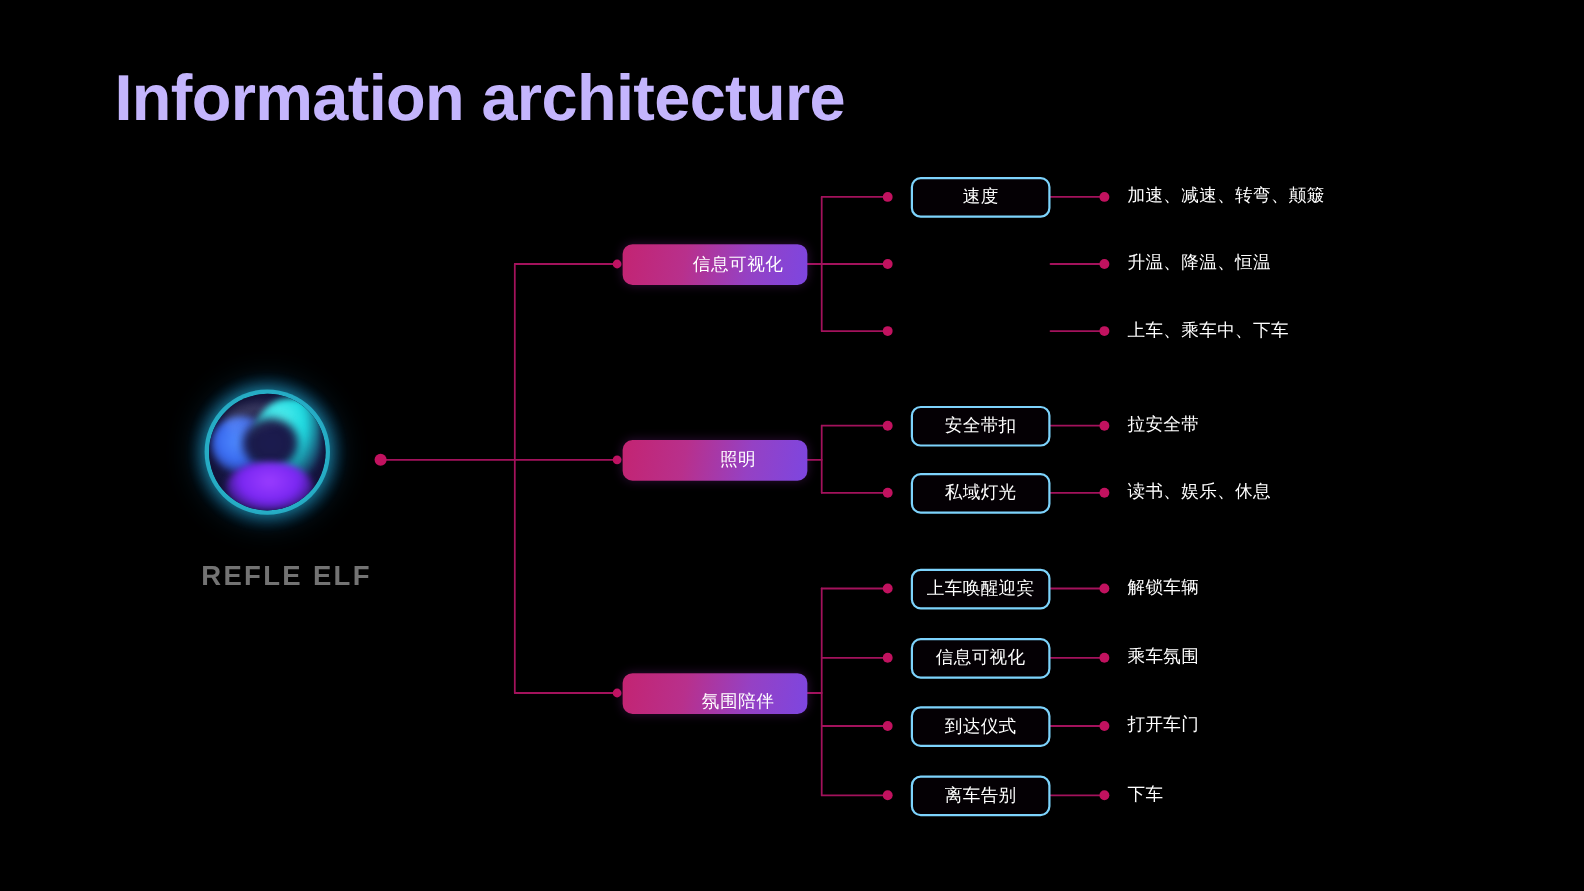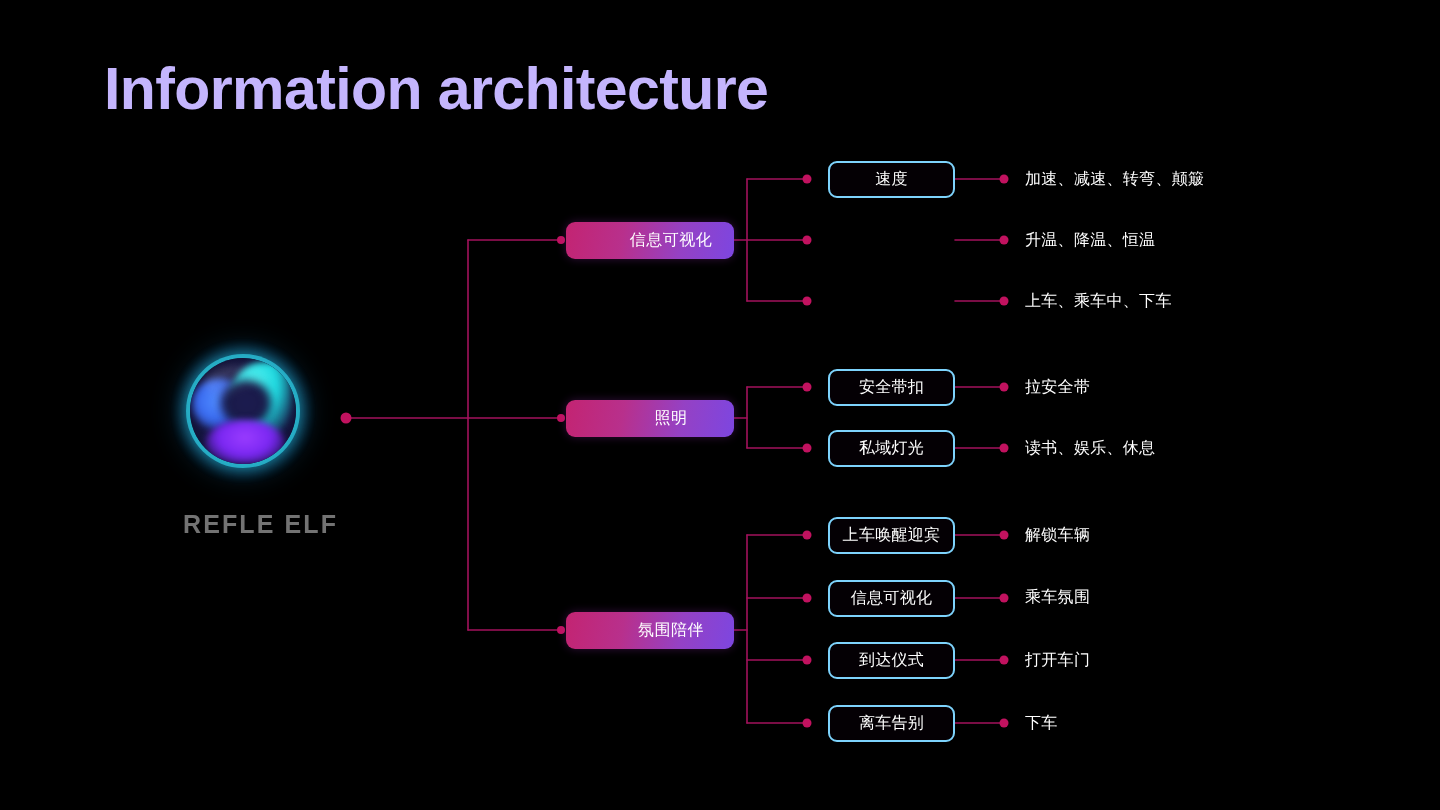--- a/index.html
+++ b/index.html
@@ -288,35 +288,35 @@
   <div class="fbox" style="left:828px; top:369px;align-items:center;">
     <span>安全带扣</span>
   </div>
   <div class="fbox" style="left:828px; top:430px;">
     <span>私域灯光</span>
   </div>
 
   <div class="leaf" style="left:1025px; top:378px;">拉安全带</div>
   <div class="leaf" style="left:1025px; top:439px;">读书、娱乐、休息</div>
 
-  <div class="pill" style="left:566px; top:612px;">
+  <div class="pill" style="left:566px; top:612px;align-items:flex-end;">
     <span>氛围陪伴</span>
   </div>
 
   <div class="fbox" style="left:828px; top:517px;">
     <span>上车唤醒迎宾</span>
   </div>
   <div class="fbox" style="left:828px; top:580px;">
     <span>信息可视化</span>
   </div>
   <div class="fbox" style="left:828px; top:642px;">
     <span>到达仪式</span>
   </div>
   <div class="fbox" style="left:828px; top:705px;">
     <span>离车告别</span>
   </div>
 
   <div class="leaf" style="left:1025px; top:526px;">解锁车辆</div>
-  <div class="leaf" style="left:1025px; top:589px;font-family:Liberation Mono, monospace;">乘车氛围</div>
+  <div class="leaf" style="left:1025px; top:589px;">乘车氛围</div>
   <div class="leaf" style="left:1025px; top:651px;">打开车门</div>
   <div class="leaf" style="left:1025px; top:714px;">下车</div>
 
 </div>
 
 </body></html>

